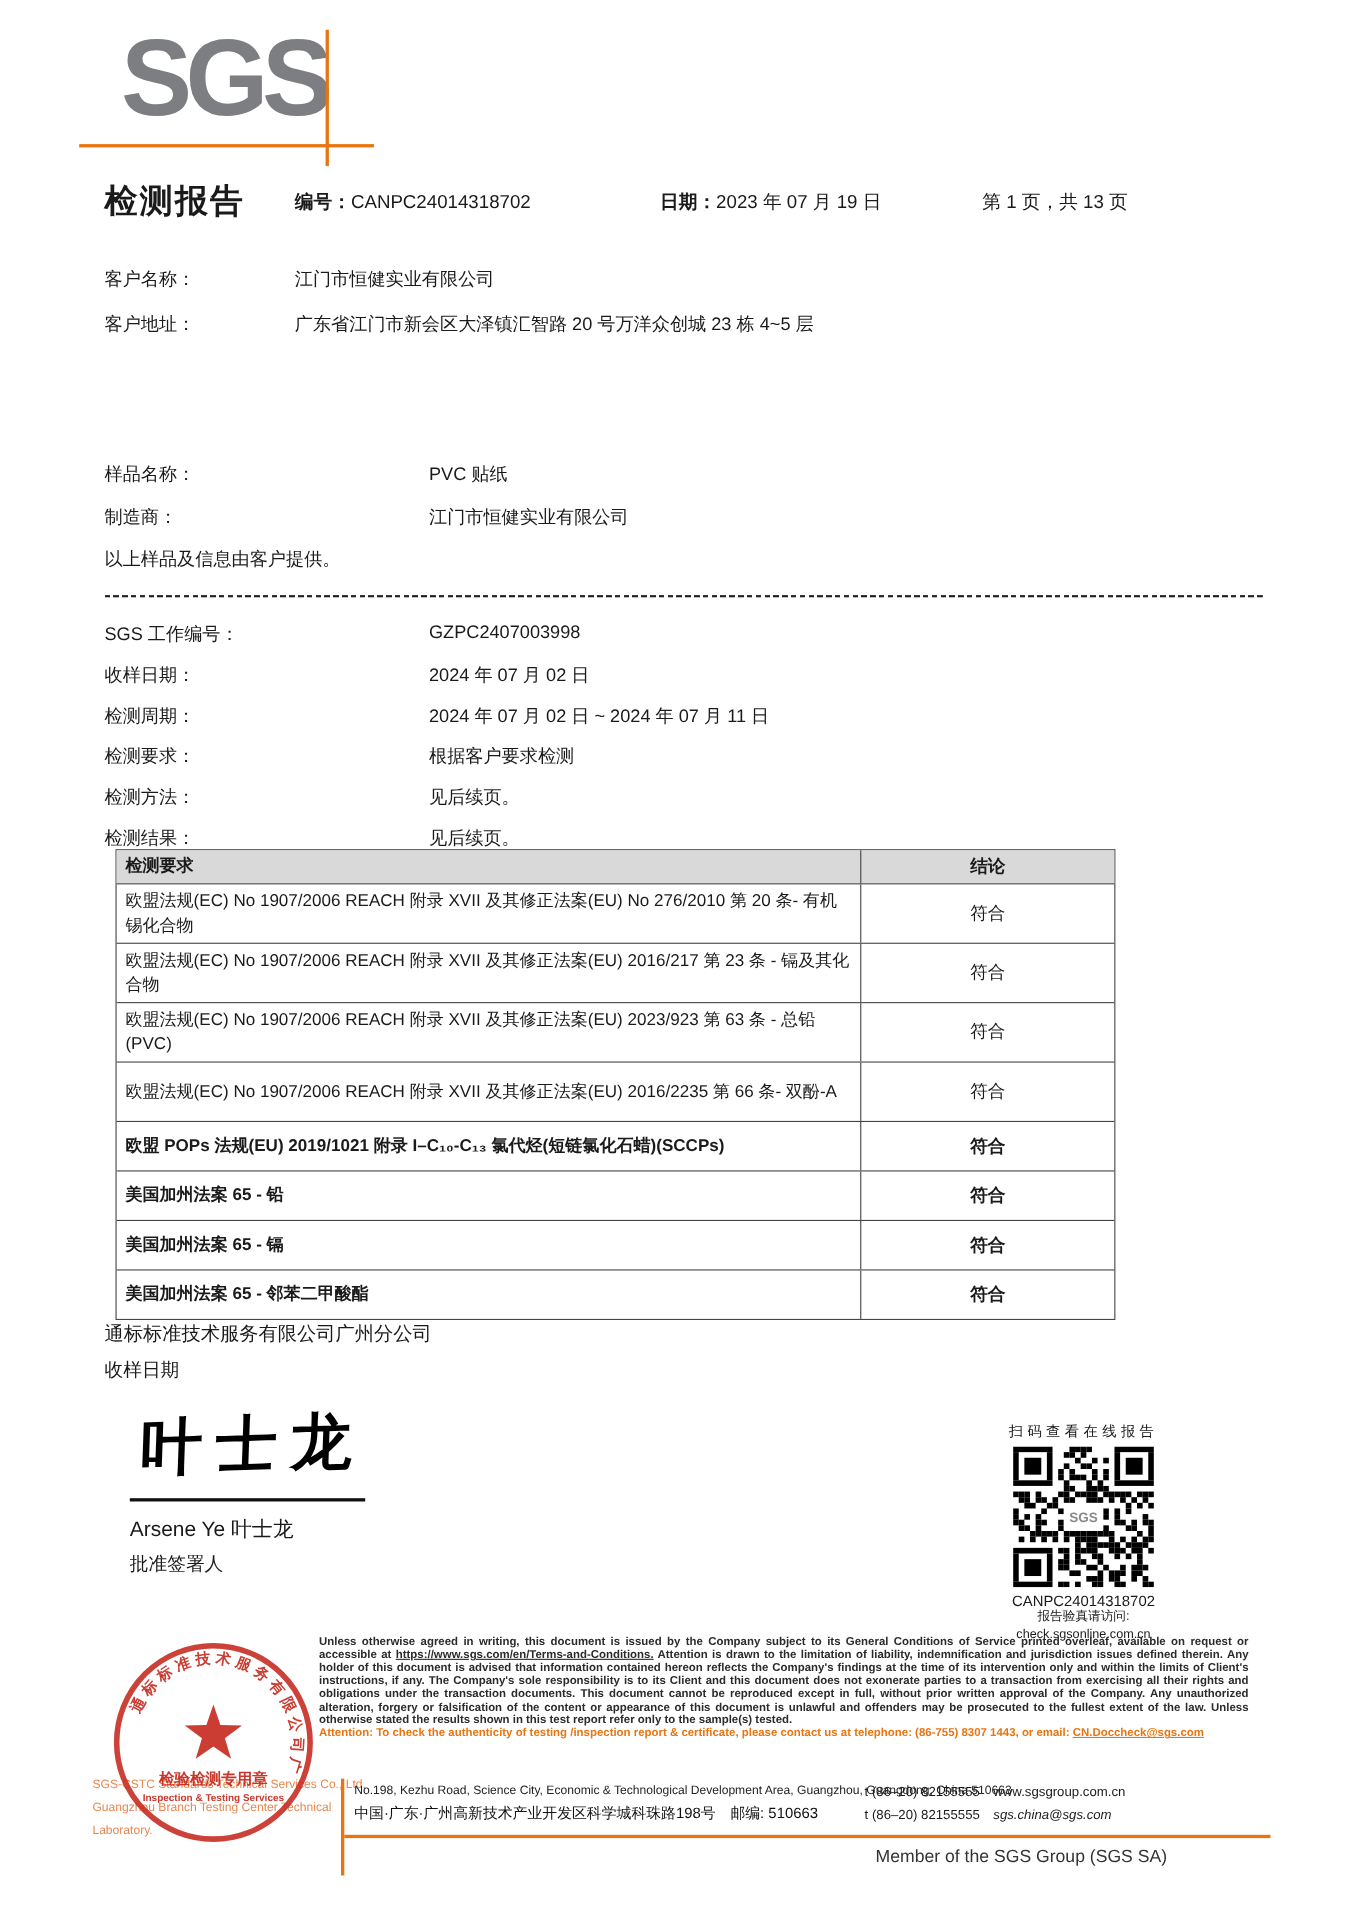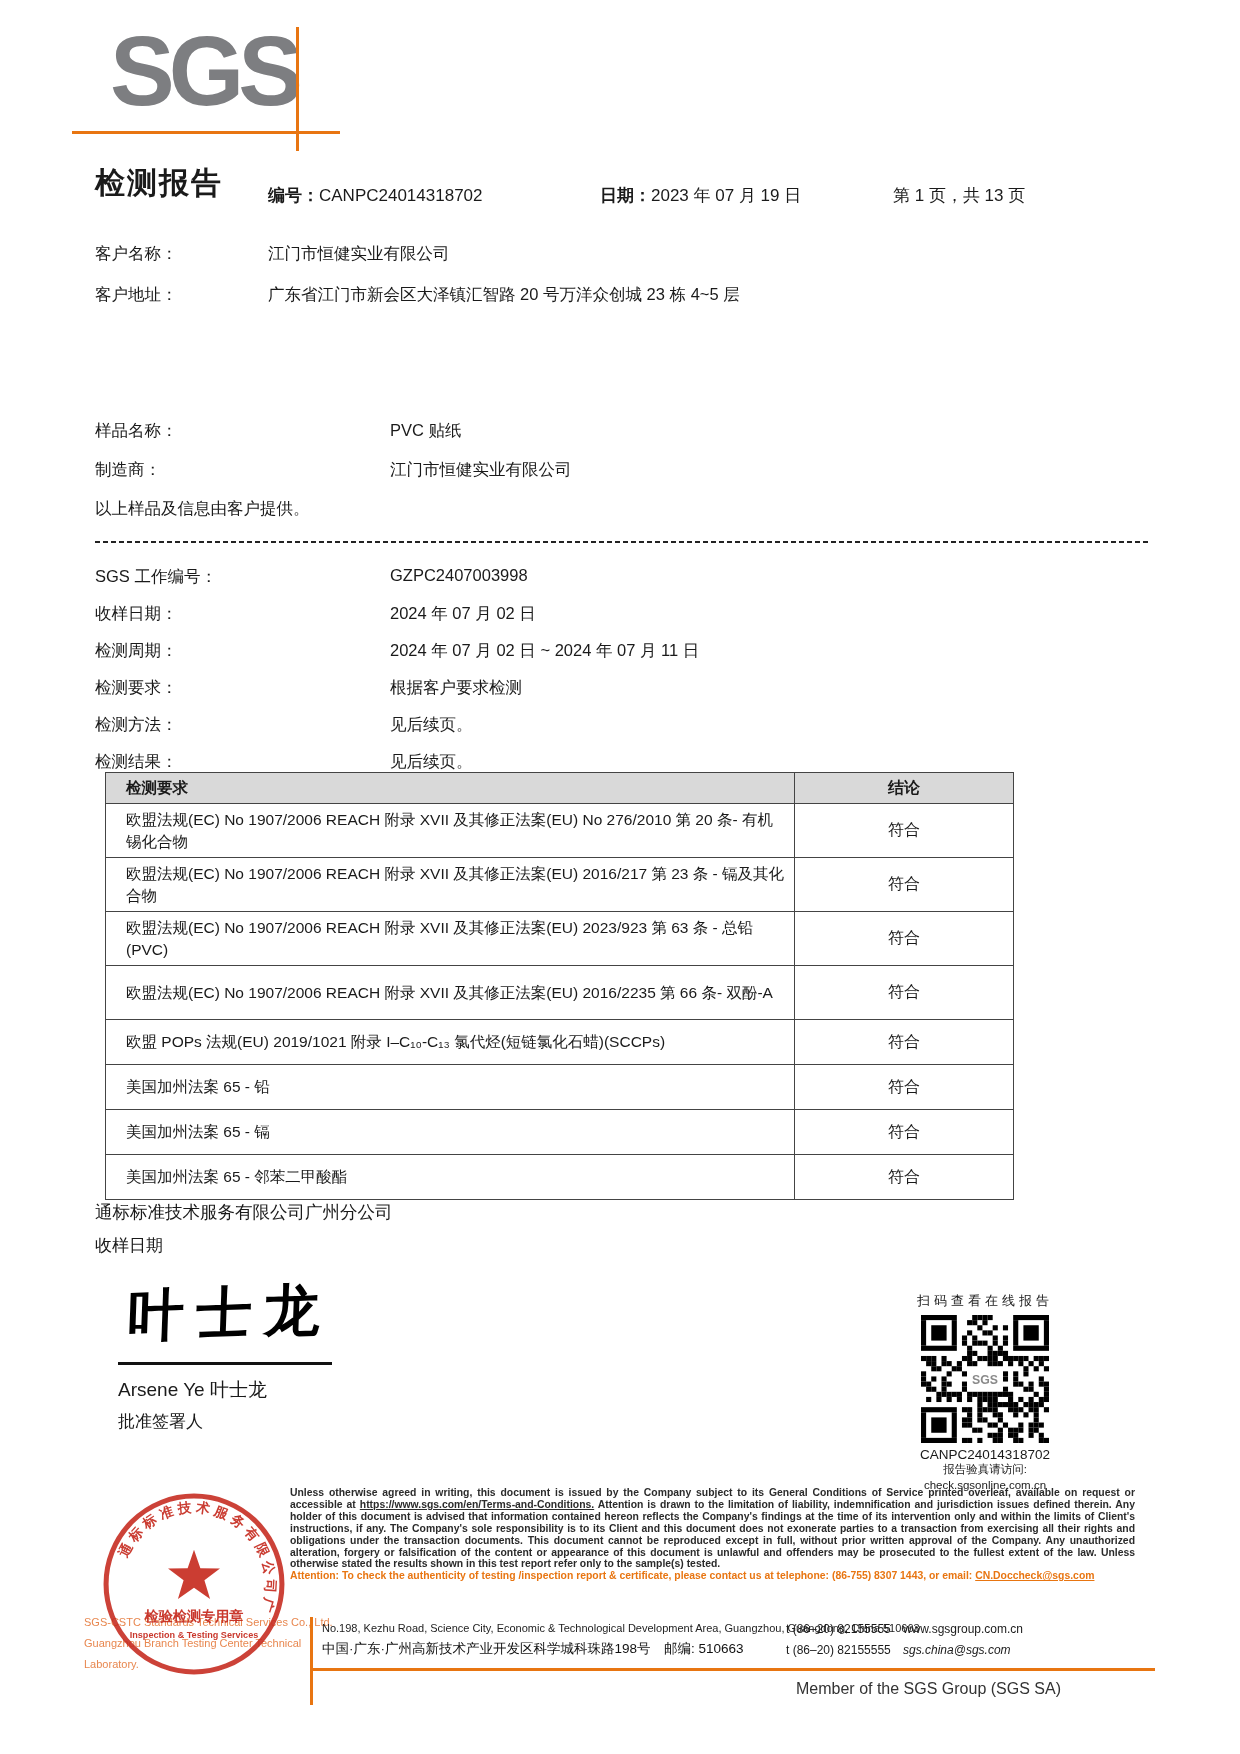--- a/index.html
+++ b/index.html
@@ -8,46 +8,46 @@
   .abs{position:absolute;}
 
   
   .logo-text{left:110px;top:22px;font-size:97px;font-weight:bold;color:#7d7e81;
              letter-spacing:-6px;line-height:1;transform:scaleY(1.02);}
   .logo-hline{left:72px;top:131px;width:268px;height:3px;background:#e87511;}
   .logo-vline{left:296px;top:27px;width:3px;height:124px;background:#e87511;}
 
   
   .report-title{left:95px;top:163px;font-size:30px;font-weight:bold;letter-spacing:2px;}
-  .hrow{top:184px;font-size:17px;text-align:right;}
+  .hrow{top:172px;font-size:17px;text-align:right;}
   .no-block{left:268px;}
   .date-block{left:600px;}
   .pageinfo{left:893px;}
   .lbl{font-weight:bold;}
 
   
   .inforow{font-size:16.5px;}
   .ilabel{left:95px;}
   .ival-c{left:268px;}
   .ival-s{left:390px;}
 
   .dashed{left:95px;top:541px;width:1053px;height:2px;
           background:repeating-linear-gradient(90deg,#222 0 5px,transparent 5px 8px);}
 
   
   .rtable{left:105px;top:772px;width:907px;border:1px solid #444;font-size:15.5px;}
-  .trow{display:flex;border-top:1px solid #444;padding-left:12px;}
+  .trow{display:flex;border-top:1px solid #444;}
   .trow:first-child{border-top:none;}
   .thead{background:#d9d9d9;font-weight:bold;min-height:26px;}
   .c1{width:660px;padding:4px 8px;line-height:1.45;display:flex;align-items:center;}
   .c2{flex:1;display:flex;align-items:center;justify-content:center;border-left:1px solid #444;
       font-size:16px;}
   .thead .c1{align-items:center;}
   .r2{min-height:53px;}
-  .r1{min-height:44px;}
+  .r1{min-height:44px;font-weight:bold;}
 
   
   .company-line{left:95px;top:1200px;font-size:17.5px;}
   .sign-label{left:95px;top:1234px;font-size:17px;}
   .signature{left:128px;top:1276px;font-size:56px;font-weight:bold;
              font-family:"DejaVu Serif",serif;transform:rotate(-2deg) skewX(-4deg);
              letter-spacing:12px;color:#000;}
   .sign-line{left:118px;top:1362px;width:214px;height:3px;background:#111;}
   .signer-name{left:118px;top:1377px;font-size:19px;}
   .signer-role{left:118px;top:1410px;font-size:17px;}

